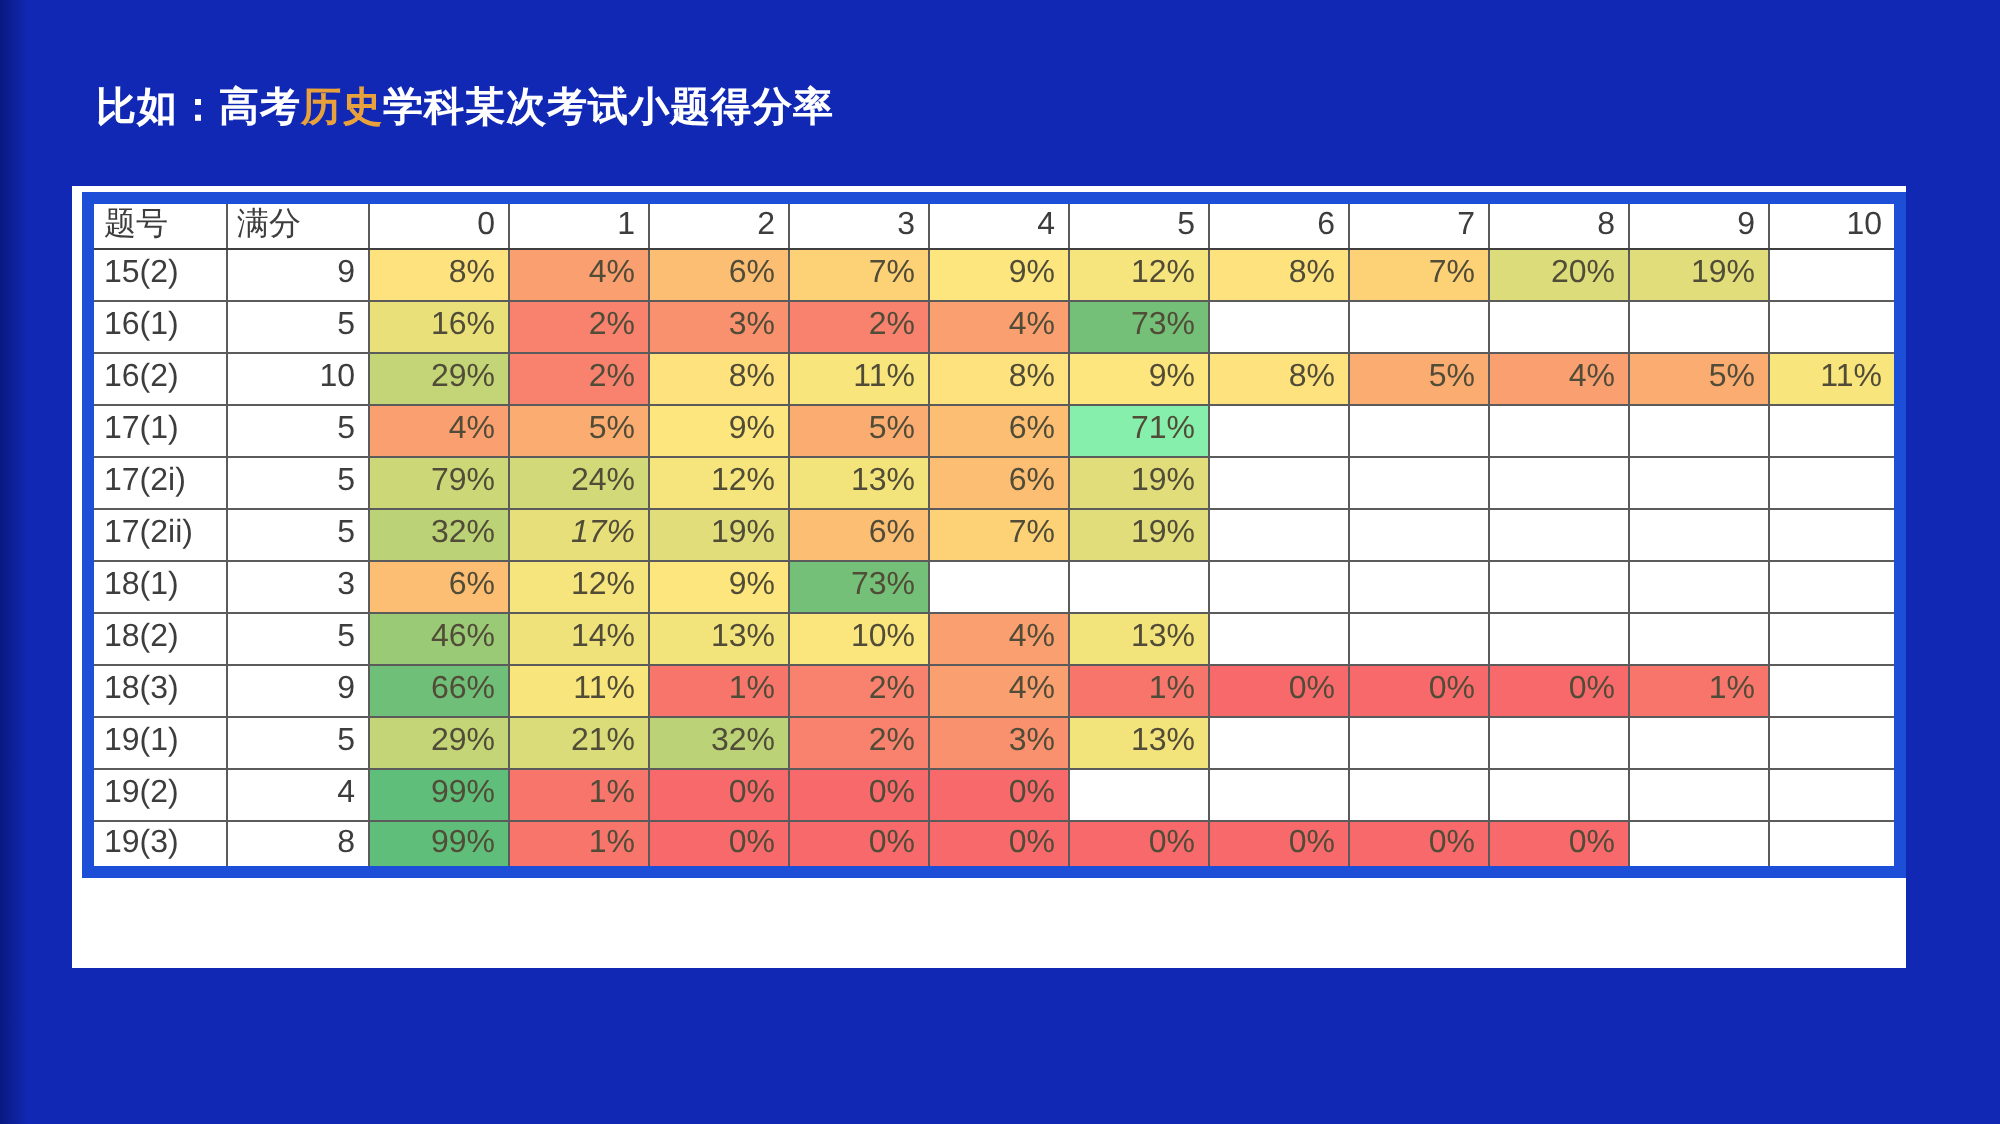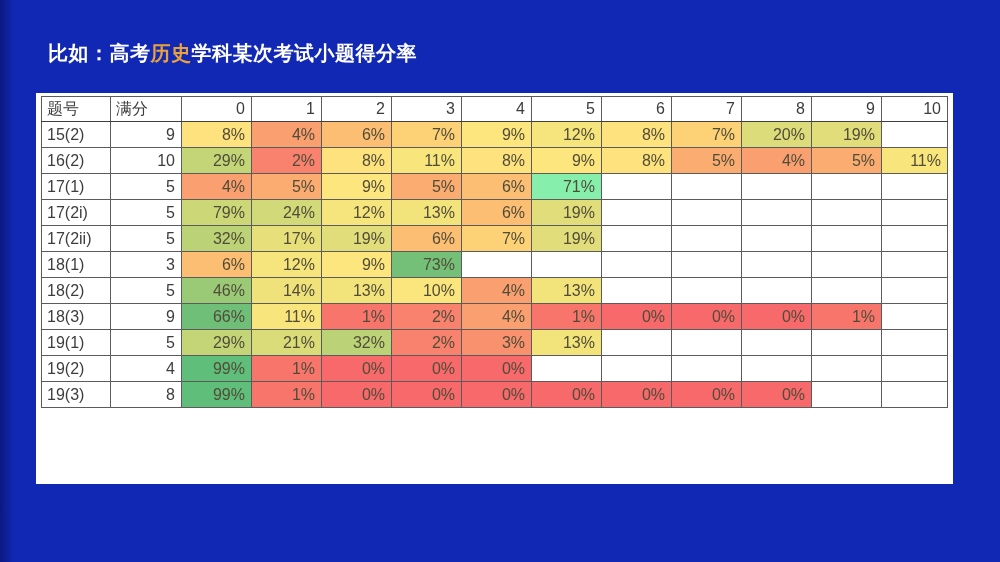--- a/index.html
+++ b/index.html
@@ -34,21 +34,21 @@
     width: 917px;
     height: 391px;
     background: #FFFFFF;
     box-sizing: border-box;
     padding: 3px 0 0 5px;
   }
   table.score-table {
     border-collapse: collapse;
     table-layout: fixed;
     width: 740px;
-    border: 1px solid #1d4ed8;
+    border: 6px solid #1d4ed8;
   }
   .score-table th, .score-table td {
     border: 1px solid #5B5B5B;
     height: 26px;
     font-size: 16px;
     padding: 0 6px 0 5px;
     overflow: hidden;
     white-space: nowrap;
     box-sizing: border-box;
   }
@@ -122,20 +122,35 @@
             <td class="num rate" style="background: rgb(253, 210, 118);">7%</td>
             <td class="num rate" style="background: rgb(252, 230, 125);">9%</td>
             <td class="num rate" style="background: rgb(246, 229, 124);">12%</td>
             <td class="num rate" style="background: rgb(254, 226, 126);">8%</td>
             <td class="num rate" style="background: rgb(253, 210, 118);">7%</td>
             <td class="num rate" style="background: rgb(221, 220, 122);">20%</td>
             <td class="num rate" style="background: rgb(224, 221, 122);">19%</td>
             <td class="blank"></td>
           </tr>
           <tr>
+            <td class="qcell">16(1)</td>
+            <td class="num fscell">5</td>
+            <td class="num rate" style="background: rgb(234, 224, 122);">16%</td>
+            <td class="num rate" style="background: rgb(248, 130, 110);">2%</td>
+            <td class="num rate" style="background: rgb(249, 144, 110);">3%</td>
+            <td class="num rate" style="background: rgb(248, 130, 110);">2%</td>
+            <td class="num rate" style="background: rgb(250, 159, 111);">4%</td>
+            <td class="num rate" style="background: rgb(117, 192, 120);">73%</td>
+            <td class="blank"></td>
+            <td class="blank"></td>
+            <td class="blank"></td>
+            <td class="blank"></td>
+            <td class="blank"></td>
+          </tr>
+          <tr>
             <td class="qcell">16(2)</td>
             <td class="num fscell">10</td>
             <td class="num rate" style="background: rgb(195, 213, 119);">29%</td>
             <td class="num rate" style="background: rgb(248, 130, 110);">2%</td>
             <td class="num rate" style="background: rgb(254, 226, 126);">8%</td>
             <td class="num rate" style="background: rgb(248, 230, 124);">11%</td>
             <td class="num rate" style="background: rgb(254, 226, 126);">8%</td>
             <td class="num rate" style="background: rgb(252, 230, 125);">9%</td>
             <td class="num rate" style="background: rgb(254, 226, 126);">8%</td>
             <td class="num rate" style="background: rgb(251, 172, 112);">5%</td>
@@ -170,21 +185,21 @@
             <td class="blank"></td>
             <td class="blank"></td>
             <td class="blank"></td>
             <td class="blank"></td>
             <td class="blank"></td>
           </tr>
           <tr>
             <td class="qcell">17(2ii)</td>
             <td class="num fscell">5</td>
             <td class="num rate" style="background: rgb(187, 210, 118);">32%</td>
-            <td class="num rate" style="background: rgb(231, 223, 122);">17%</td>
+            <td class="num rate" style="background: rgb(231, 223, 122); font-style: italic;">17%</td>
             <td class="num rate" style="background: rgb(224, 221, 122);">19%</td>
             <td class="num rate" style="background: rgb(252, 190, 114);">6%</td>
             <td class="num rate" style="background: rgb(253, 210, 118);">7%</td>
             <td class="num rate" style="background: rgb(224, 221, 122);">19%</td>
             <td class="blank"></td>
             <td class="blank"></td>
             <td class="blank"></td>
             <td class="blank"></td>
             <td class="blank"></td>
           </tr>

